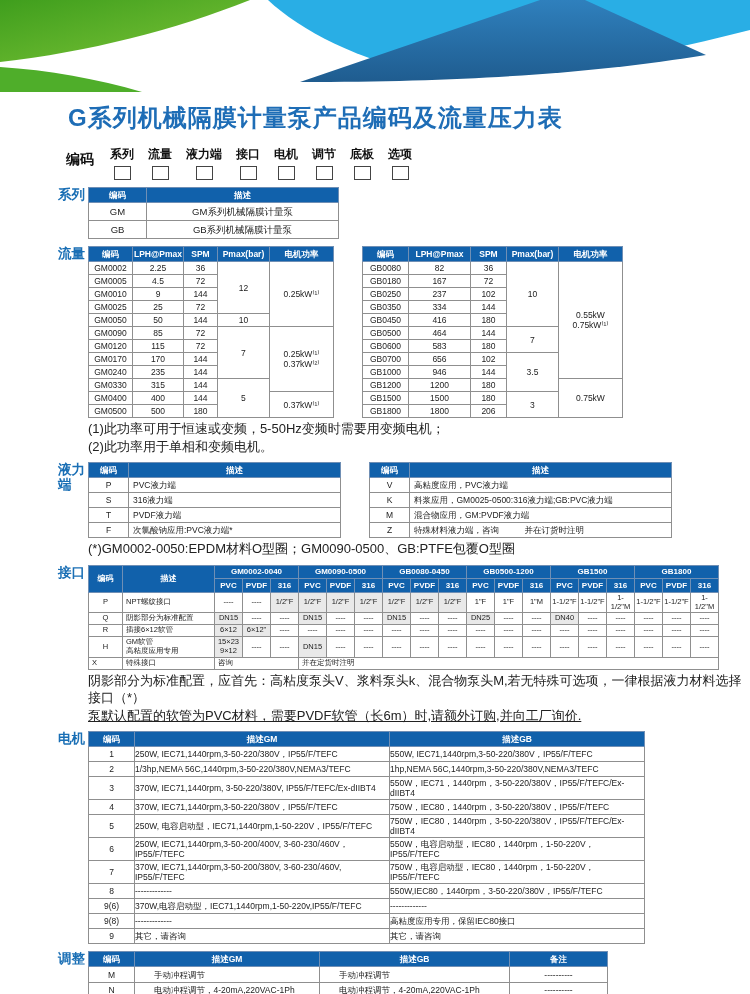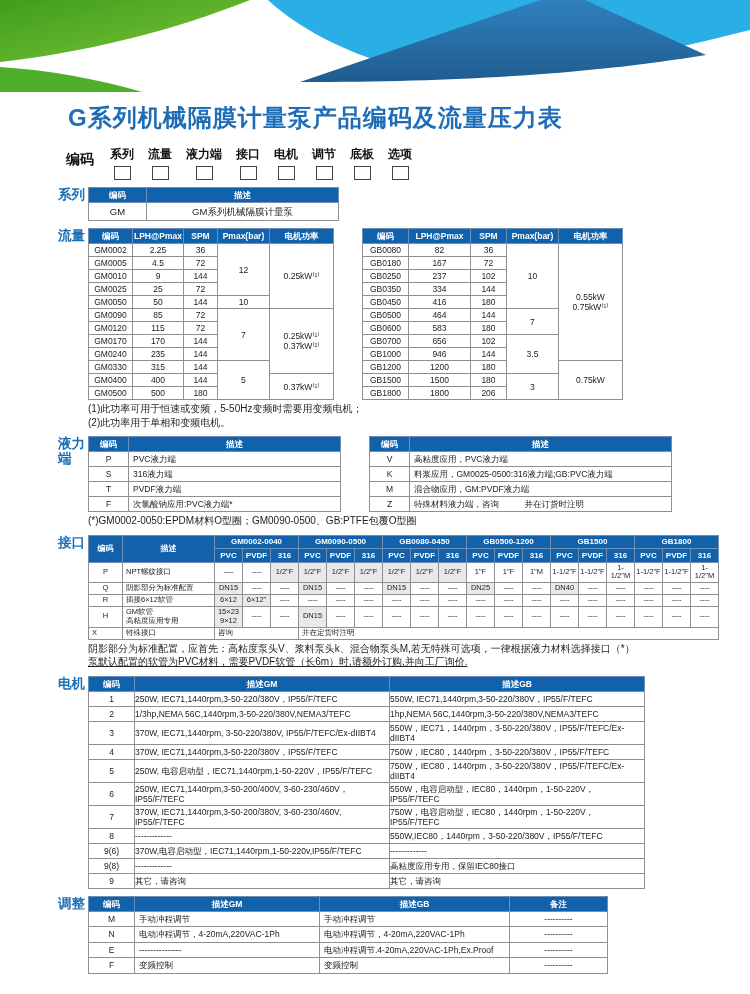--- a/index.html
+++ b/index.html
@@ -20,33 +20,33 @@
   .code-box{width:15px;height:12px;border:1.2px solid #444;margin-top:3px;background:#fff;}
   
   .section{display:flex;margin:7px 0 0 58px;align-items:flex-start;}
   .sec-label{width:30px;flex:none;color:#1a6fb5;font-weight:bold;font-size:13.5px;line-height:1.12;word-break:break-all;}
   .sec-body{flex:1;}
   .row-flex{display:flex;gap:28px;align-items:flex-start;}
   table{border-collapse:collapse;table-layout:fixed;}
   th,td{border:1px solid #8f8f8f;font-size:8.5px;padding:1px 2px;text-align:center;
         color:#222;overflow:hidden;white-space:pre-line;line-height:1.18;}
   th{background:#1161ab;color:#fff;font-weight:bold;padding:2px 1px;border:1px solid #6f8fb5;}
-  .note{font-size:10px;color:#222;margin-top:2px;line-height:1.35;white-space:pre-wrap;}
+  .note{font-size:13px;color:#222;margin-top:2px;line-height:1.35;white-space:pre-wrap;}
   .tbl-series td{font-size:9.5px;height:15px;}
   .tbl-flow td{height:10px;}
   .tbl-hyd td{height:12px;}
   .tbl-hyd td:nth-child(2){text-align:left;padding-left:4px;}
   .tbl-interface td{font-size:7.5px;padding:1px 1px;}
   .tbl-interface td:nth-child(2){text-align:left;padding-left:3px;}
   .tbl-interface tr:last-child td{text-align:left;padding-left:3px;}
   .tbl-interface th{font-size:8px;padding:1.5px 0;}
   .tbl-motor td{height:12px;}
   .tbl-motor td:nth-child(2),.tbl-motor td:nth-child(3){text-align:left;padding-left:0;}
   .tbl-adjust td{height:12.5px;}
-  .tbl-adjust td:nth-child(2),.tbl-adjust td:nth-child(3){text-align:left;padding-left:4px;}
+  .tbl-adjust td:nth-child(2),.tbl-adjust td:nth-child(3){text-align:left;padding-left:19px;}
   .sh{background:#e9e9e9;}
 </style>
 </head>
 <body>
 
 <svg class="hero" viewBox="0 0 750 92" preserveAspectRatio="none" aria-hidden="true">
   <defs>
     <linearGradient id="g-green" x1="0" y1="0" x2="1" y2="1">
       <stop offset="0" stop-color="#3f9e1d"></stop>
         <stop offset="1" stop-color="#7cc437"></stop>
@@ -113,20 +113,24 @@
         <thead>
           <tr>
             <th>编码</th>
             <th>描述</th>
           </tr>
         </thead>
         <tbody>
           <tr>
             <td>GM</td>
             <td>GM系列机械隔膜计量泵</td>
+          </tr>
+          <tr>
+            <td>GB</td>
+            <td>GB系列机械隔膜计量泵</td>
           </tr>
         </tbody>
       </table>
   </div>
 </div>
 
 <div class="section">
   <div class="sec-label">流量</div>
   <div class="sec-body">
     <div class="row-flex">

